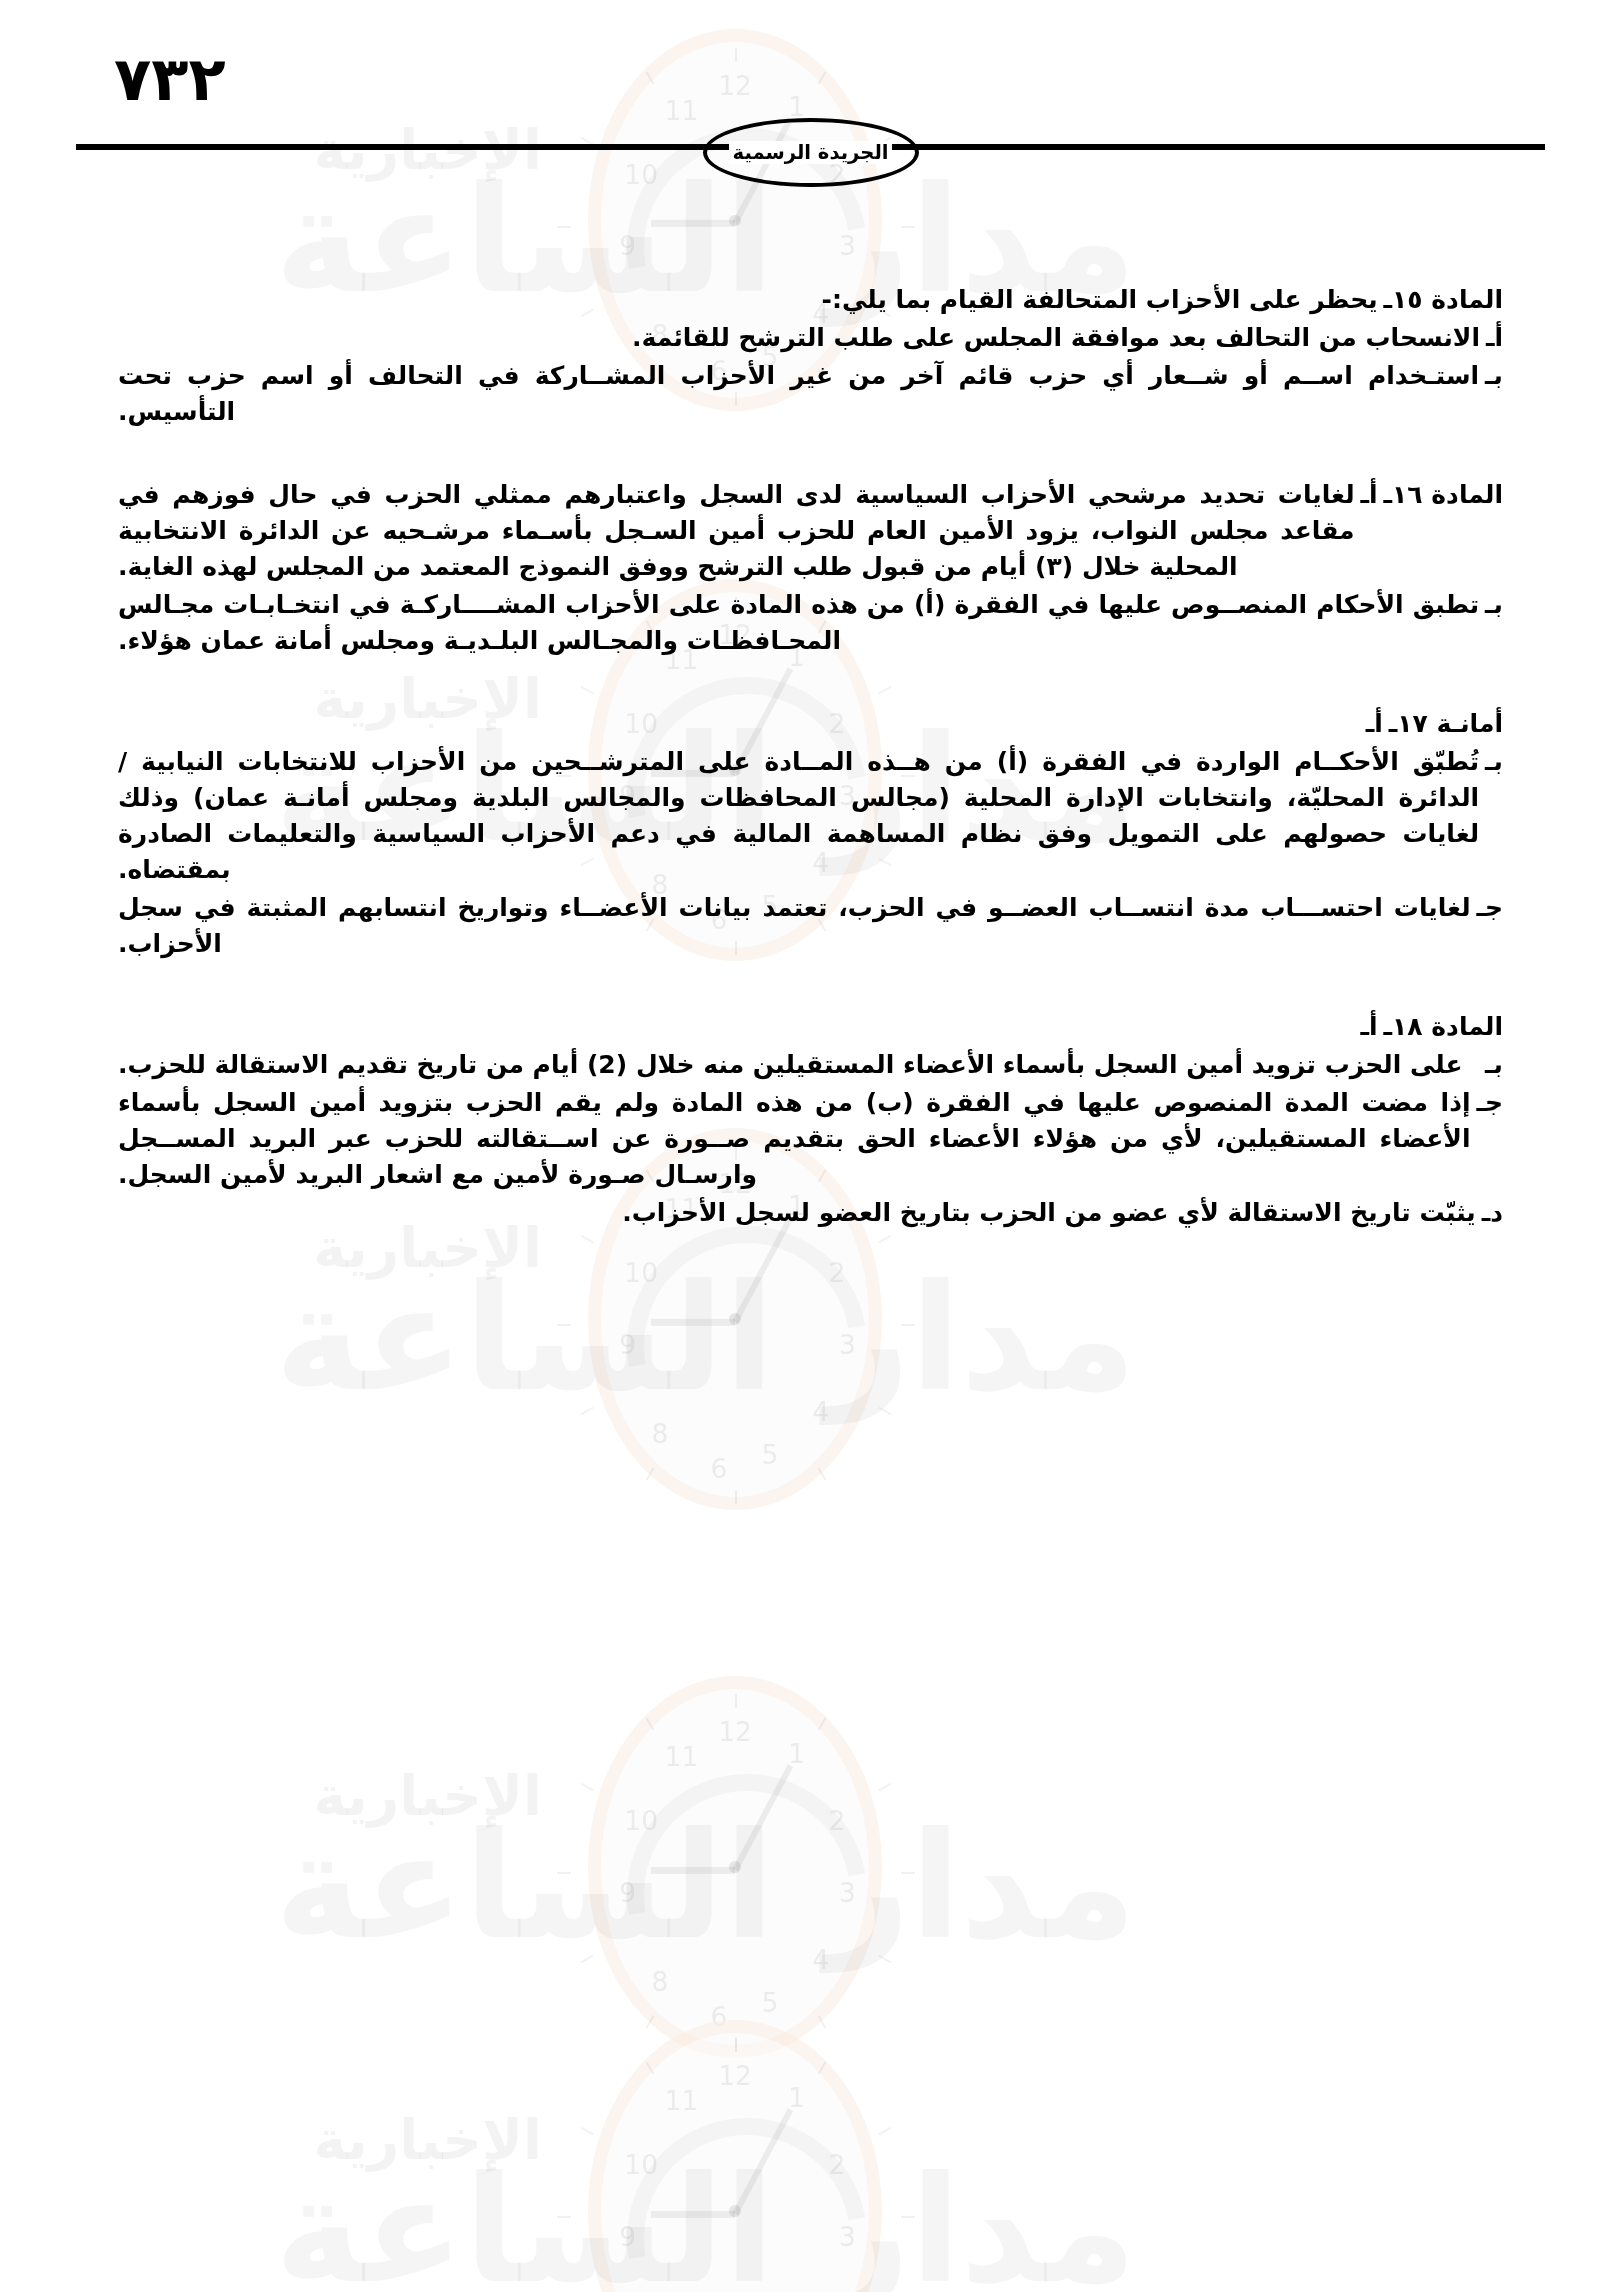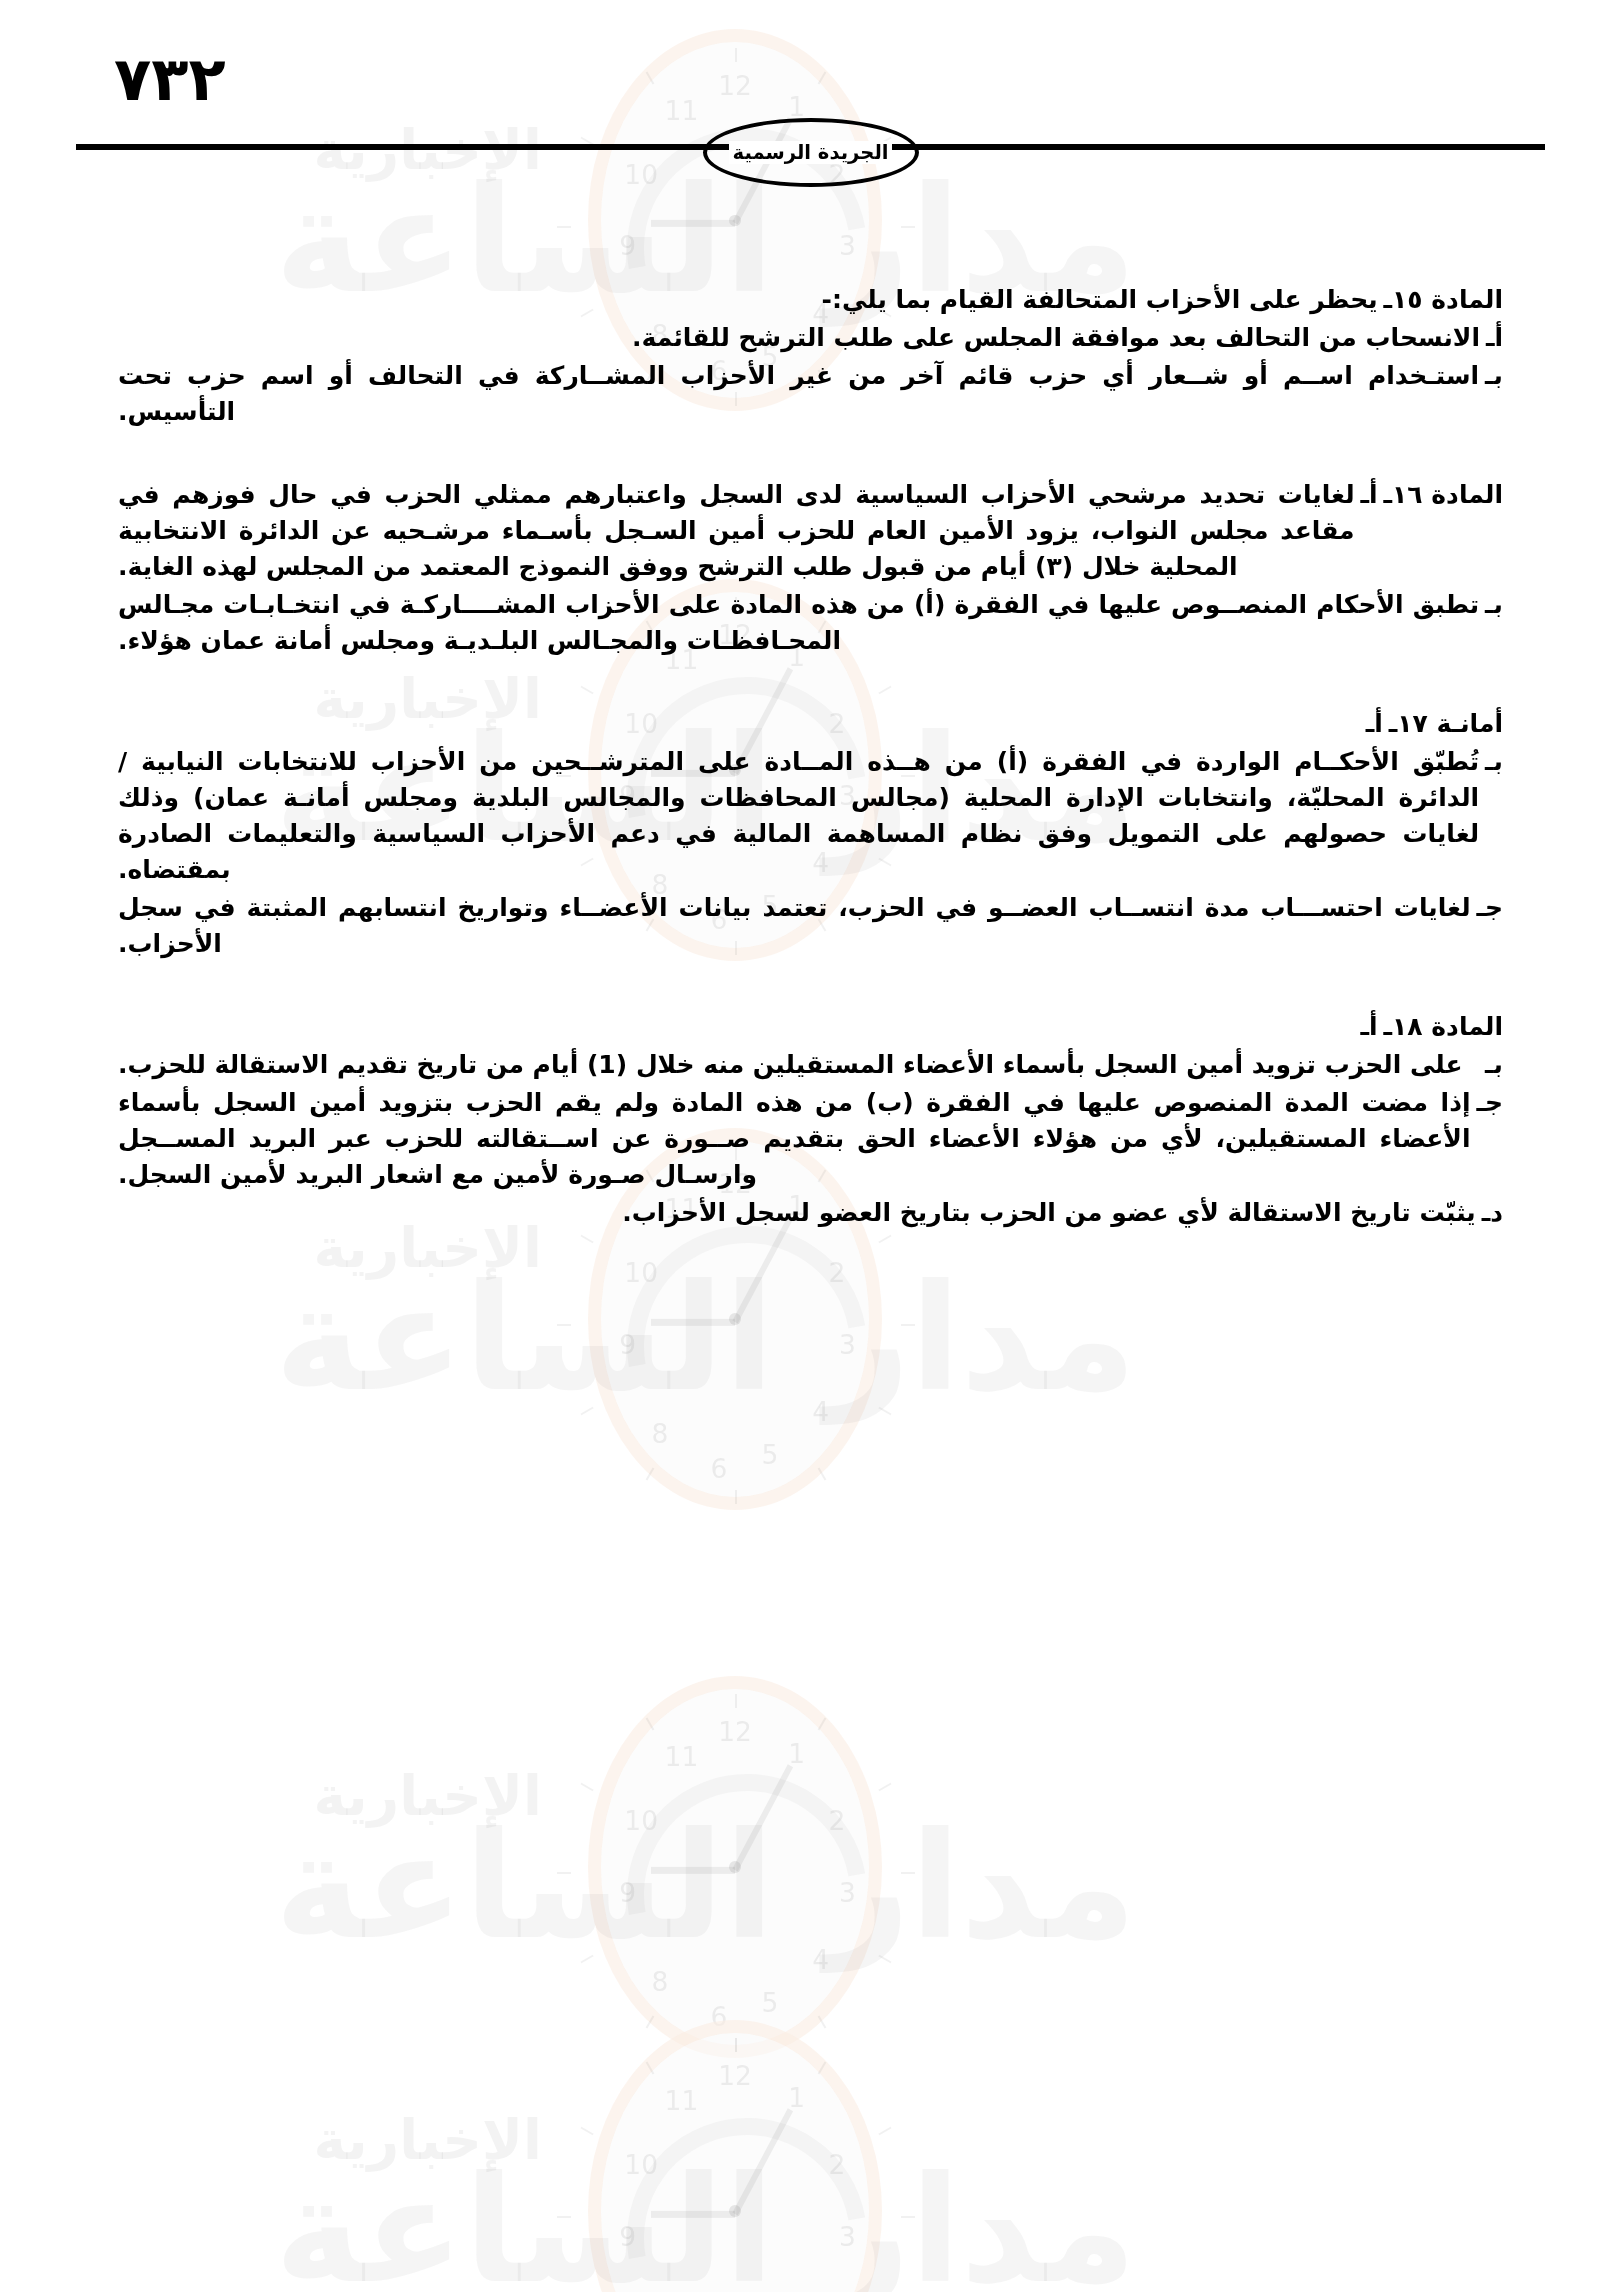--- a/index.html
+++ b/index.html
@@ -432,21 +432,21 @@
 
     <div class="spacer-lg"></div>
 
     <div class="article-block">
       <div class="para">
         <span class="label">المادة ١٨ـ</span>
         <span class="label">أـ</span>
       </div>
       <div class="para">
         <span class="label">بـ</span>
-        <span class="body">على الحزب تزويد أمين السجل بأسماء الأعضاء المستقيلين منه خلال (1) أيام من تاريخ تقديم الاستقالة للحزب.</span>
+        <span class="body">على الحزب تزويد أمين السجل بأسماء الأعضاء المستقيلين منه خلال (2) أيام من تاريخ تقديم الاستقالة للحزب.</span>
       </div>
       <div class="para">
         <span class="label">جـ</span>
         <span class="body">إذا مضت المدة المنصوص عليها في الفقرة (ب) من هذه المادة ولم يقم الحزب بتزويد أمين السجل بأسماء الأعضاء المستقيلين، لأي من هؤلاء الأعضاء الحق بتقديم صــورة عن اســتقالته للحزب عبر البريد المســجل وارسـال صـورة لأمين مع اشعار البريد لأمين السجل.</span>
       </div>
       <div class="para">
         <span class="label">دـ</span>
         <span class="body no-just">يثبّت تاريخ الاستقالة لأي عضو من الحزب بتاريخ العضو لسجل الأحزاب.</span>
       </div>
     </div>

